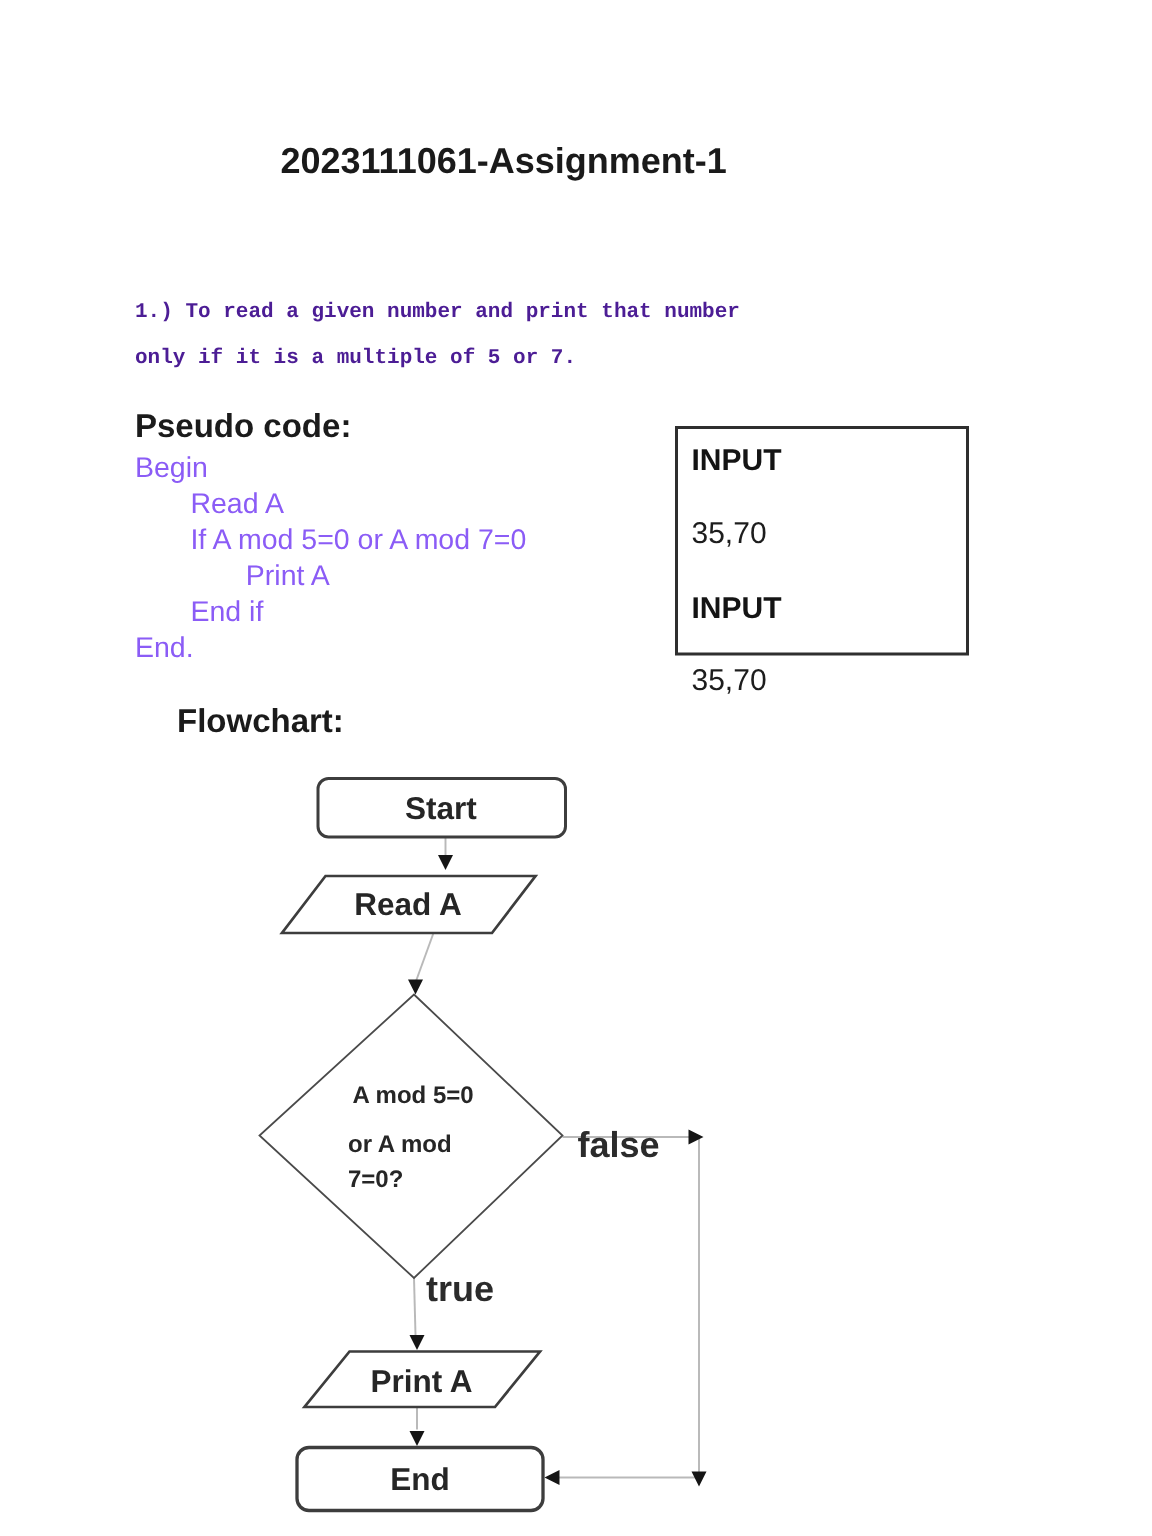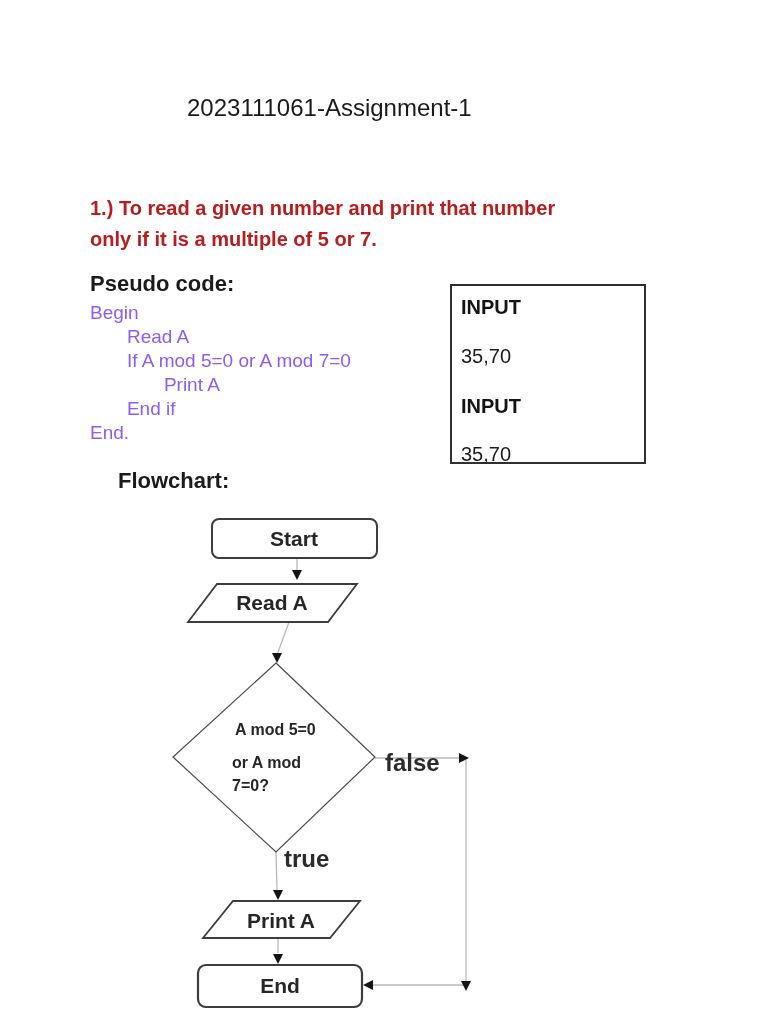--- a/index.html
+++ b/index.html
@@ -7,42 +7,42 @@
     position:relative;
     width:768px;height:1024px;
     background:#ffffff;
     font-family:"Liberation Sans",sans-serif;
     color:#1b1b1b;
     overflow:hidden;
   }
   .abs{position:absolute;}
   .doc-title{
     left:187px;top:95px;
-    font-size:24px;font-weight:normal;line-height:25px;
+    font-size:24px;font-weight:bold;line-height:25px;
     color:#1a1a1a;white-space:nowrap;
   }
   .problem-heading{
     left:90px;top:193px;width:620px;
-    font-size:20px;font-weight:bold;line-height:31px;
-    color:#b91c1c;white-space:pre-line;
+    font-size:14px;font-weight:bold;line-height:31px;
+    color:#4c1d95;white-space:pre-line;font-family:Liberation Mono, monospace;
   }
   .section-heading{
     left:90px;
     font-size:22px;font-weight:bold;line-height:26px;
     color:#1b1b1b;white-space:nowrap;
   }
   .pseudo-heading{top:271px;text-align:center;}
   .flow-heading{top:468px;margin-left:28px;}
   .pseudo-code{
     left:90px;top:301px;
     font-size:19px;line-height:24px;
     color:#8b5cf6;white-space:pre;
   }
   .io-box{
-    left:450px;top:284px;width:196px;height:180px;
+    left:450px;top:284px;width:196px;height:153px;
     border:2px solid #2f2f2f;box-sizing:border-box;
     padding:7px 0 0 9px;
     font-size:20px;color:#1d1d1d;
   }
   .io-box div{line-height:29px;}
   .io-label{font-weight:bold;color:#141414;}
   .io-gap1{margin-top:20px;}
   .io-gap2{margin-top:21px;}
   .io-gap3{margin-top:19px;}
   .flow-svg{left:0;top:0;}

